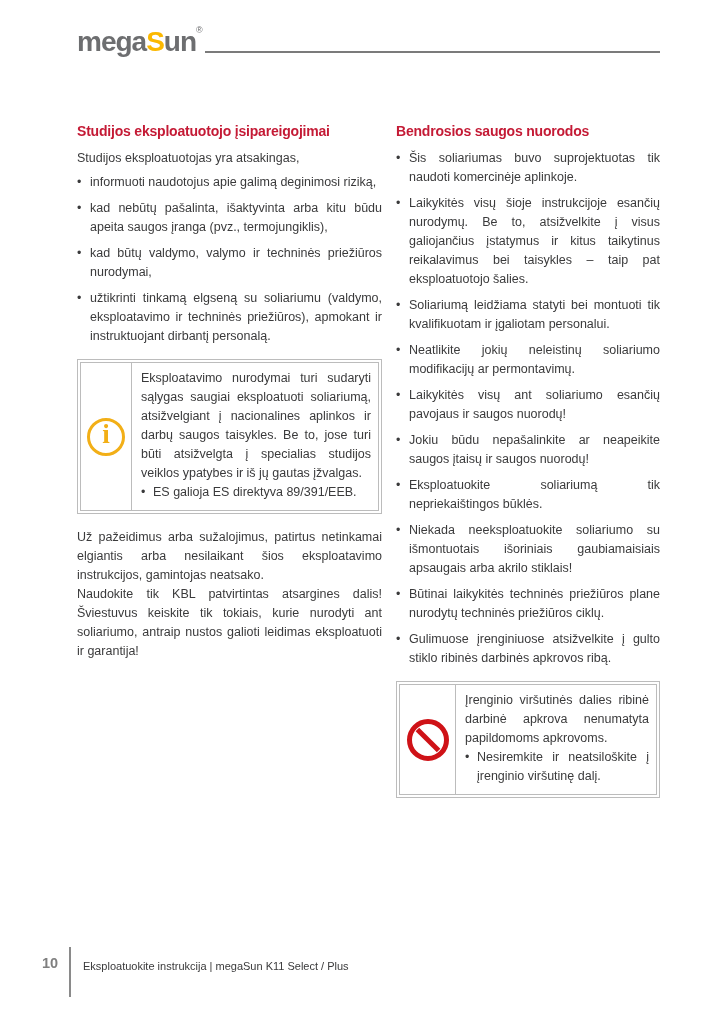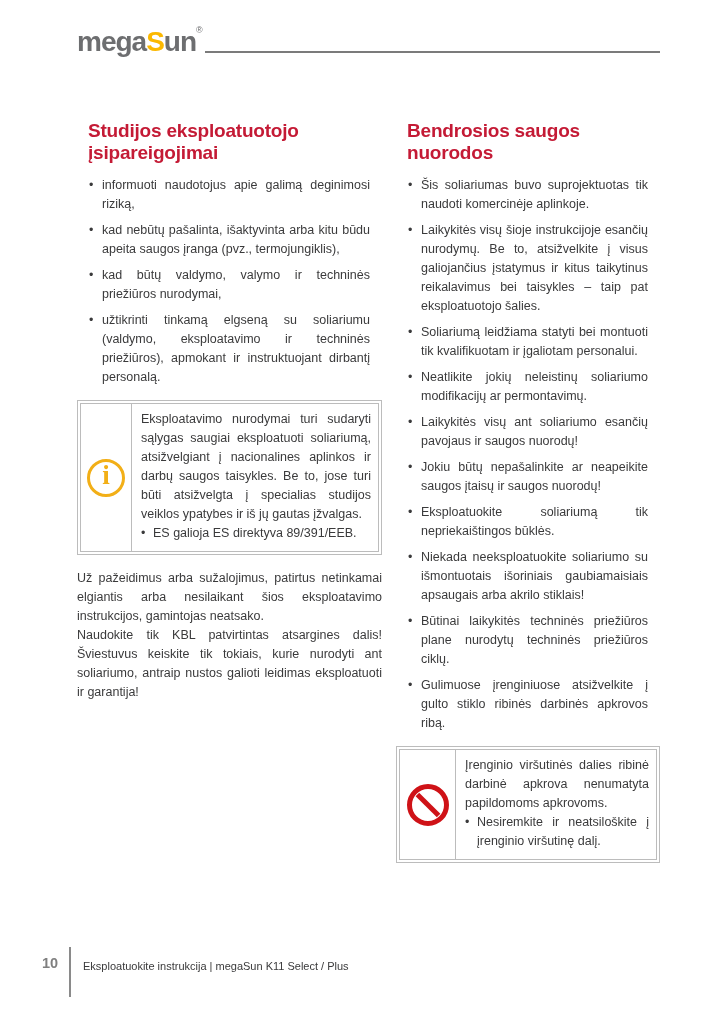--- a/index.html
+++ b/index.html
@@ -16,28 +16,28 @@
   .header{display:flex;align-items:flex-end;padding:16px 52px 0 65px;}
   .logo{font-weight:bold;font-size:28px;line-height:28px;letter-spacing:-1px;color:#6d6e70;white-space:nowrap;}
   .logo .s{color:#fbb800;}
   .logo .reg{font-size:9px;letter-spacing:0;vertical-align:18px;color:#6d6e70;font-weight:normal;}
   .header-rule{flex:1;border-bottom:2px solid #7b7b7b;margin-bottom:3px;margin-left:2px;}
   
   .content{display:flex;padding:64px 52px 0 65px;}
   .col-left{width:305px;flex:none;margin-right:14px;}
   .col-right{flex:1;min-width:0;}
   h1.sect{
-    font-size:19px;line-height:22px;margin:0 0 7px 11px;
+    font-size:14px;line-height:22px;margin:0 0 7px 0;
     color:#c41a35;font-weight:bold;letter-spacing:-0.2px;
   }
   .bodytext{font-size:12.5px;line-height:19px;}
   p.intro{margin:0 0 5px 0;}
   p.para{margin:0;text-align:justify;}
   
-  .blist{margin:12px;padding:0;}
+  .blist{margin:0;padding:0;}
   .bitem{display:flex;margin:0 0 7px 0;}
   .bitem::before{content:"\2022";width:13px;flex:none;}
   .btext{flex:1;text-align:justify;}
   
   .framebox{display:flex;border:4px double #bcbcbc;margin:13px 0 14px 0;}
   .icon-cell{flex:none;display:flex;align-items:center;justify-content:center;border-right:1.5px solid #bcbcbc;}
   .icon-cell.info{width:50px;}
   .icon-cell.warn{width:55px;}
   .box-text{flex:1;padding:6px 7px 8px 9px;text-align:justify;}
   .box-bullet{display:flex;}
@@ -65,20 +65,21 @@
 
   <div class="header">
     <div class="logo"><span>mega</span><span class="s">S</span><span>un</span><span class="reg">®</span></div>
     <div class="header-rule"></div>
   </div>
 
   <div class="content bodytext">
 
     <div class="col-left">
       <h1 class="sect">Studijos eksploatuotojo įsipareigojimai</h1>
+      <p class="intro">Studijos eksploatuotojas yra atsakingas,</p>
 
       <div class="blist">
         <div class="bitem">
             <span class="btext">informuoti naudotojus apie galimą deginimosi riziką,</span>
           </div>
         <div class="bitem">
             <span class="btext">kad nebūtų pašalinta, išaktyvinta arba kitu būdu apeita saugos įranga (pvz., termojungiklis),</span>
           </div>
         <div class="bitem">
             <span class="btext">kad būtų valdymo, valymo ir techninės priežiūros nurodymai,</span>
@@ -119,21 +120,21 @@
         <div class="bitem">
             <span class="btext">Soliariumą leidžiama statyti bei montuoti tik kvalifikuotam ir įgaliotam personalui.</span>
           </div>
         <div class="bitem">
             <span class="btext">Neatlikite jokių neleistinų soliariumo modifikacijų ar permontavimų.</span>
           </div>
         <div class="bitem">
             <span class="btext">Laikykitės visų ant soliariumo esančių pavojaus ir saugos nuorodų!</span>
           </div>
         <div class="bitem">
-            <span class="btext">Jokiu būtų nepašalinkite ar neapeikite saugos įtaisų ir saugos nuorodų!</span>
+            <span class="btext">Jokiu būdu nepašalinkite ar neapeikite saugos įtaisų ir saugos nuorodų!</span>
           </div>
         <div class="bitem">
             <span class="btext">Eksploatuokite soliariumą tik nepriekaištingos būklės.</span>
           </div>
         <div class="bitem">
             <span class="btext">Niekada neeksploatuokite soliariumo su išmontuotais išoriniais gaubiamaisiais apsaugais arba akrilo stiklais!</span>
           </div>
         <div class="bitem">
             <span class="btext">Būtinai laikykitės techninės priežiūros plane nurodytų techninės priežiūros ciklų.</span>
           </div>

